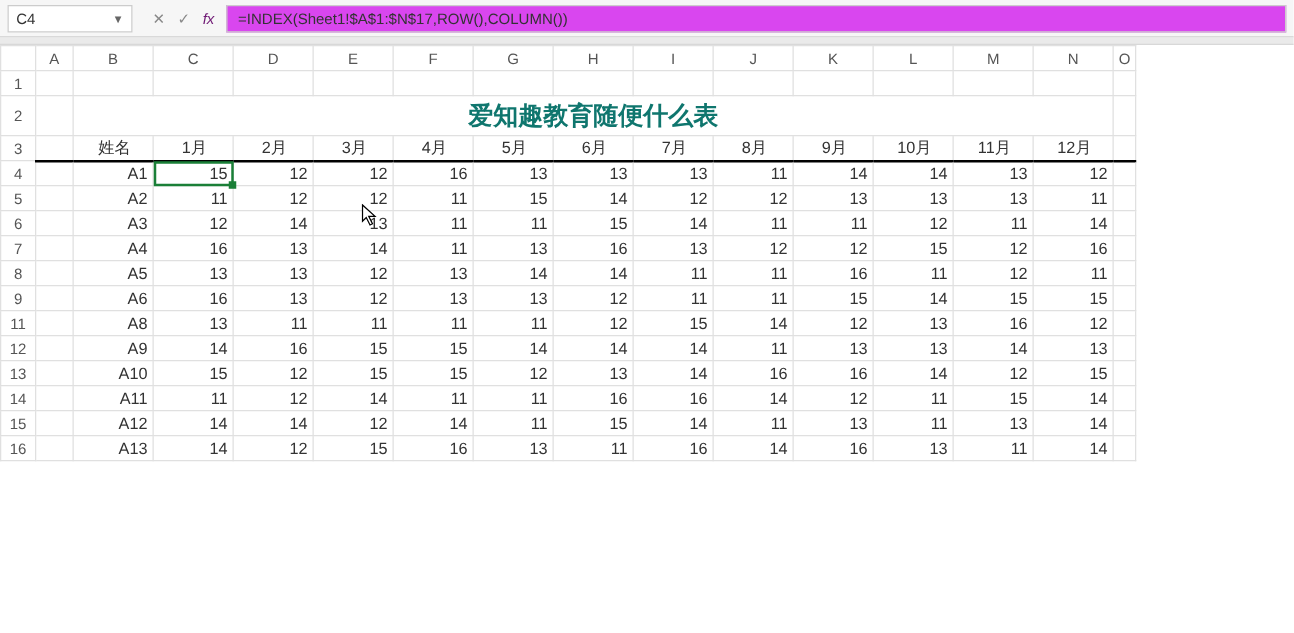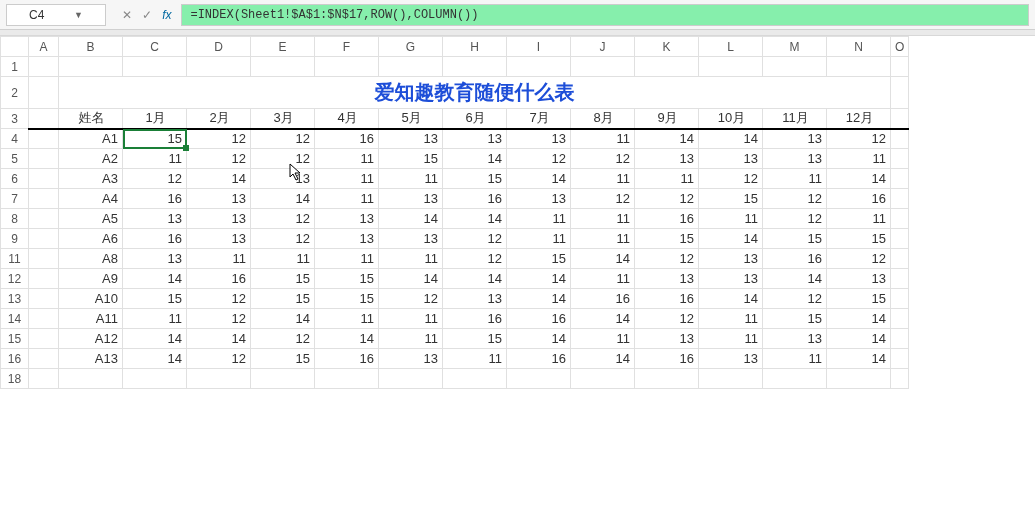--- a/index.html
+++ b/index.html
@@ -1,23 +1,23 @@
 <!DOCTYPE html>
 <html><head>
 <meta charset="utf-8">
 <style>
   * { margin: 0; padding: 0; box-sizing: border-box; }
   html, body { width: 1035px; height: 506px; font-family: "Segoe UI", Arial, sans-serif; font-size: 12px; background: #fff; color: #333; overflow: hidden; }
   
   .fbar { display: flex; align-items: center; height: 30px; border-bottom: 1px solid #d0d0d0; background: #f6f6f6; }
-  .name-box { display: flex; align-items: center; justify-content: space-between; width: 100px; height: 22px; margin: 0 6px; padding: 0 22px; background: #fff; border: 1px solid #ccc; font-size: 12px; }
+  .name-box { display: flex; align-items: center; justify-content: space-between; width: 100px; height: 22px; margin: 0 6px; padding: 0 6px; background: #fff; border: 1px solid #ccc; font-size: 12px; }
   .name-box .dd { color: #666; font-size: 9px; }
   .fbar-icons { display: flex; align-items: center; gap: 10px; padding: 0 10px; color: #888; }
-  .fbar-icons .fx { font-style: italic; color: #0369a1; }
-  .formula-input { flex: 1; height: 22px; margin-right: 6px; padding: 0 8px; background: #86efac; border: 1px solid #ccc; font-size: 12px; font-family: Liberation Mono, monospace; overflow: hidden; white-space: nowrap; display:flex; align-items:center;}
+  .fbar-icons .fx { font-style: italic; color: #701a75; }
+  .formula-input { flex: 1; height: 22px; margin-right: 6px; padding: 0 8px; background: #d946ef; border: 1px solid #ccc; font-size: 12px; font-family: Liberation Sans, sans-serif; overflow: hidden; white-space: nowrap; display:flex; align-items:center;}
   
   .gap { height: 6px; background: #eaeaea; border-bottom: 1px solid #d8d8d8;}
   
   .grid-wrap { position: relative; }
   table.grid { border-collapse: collapse; table-layout: fixed; }
   table.grid th, table.grid td { border: 1px solid #e0e0e0; height: 20px; padding: 0 4px; background: #fff; }
   
   th.colhdr { background: #f2f2f2; color: #555; font-weight: normal; font-size: 12px; text-align: center; height: 20px; border-bottom:1px solid #ccc; border-right:1px solid #d8d8d8;}
   th.rowhdr { background: #f2f2f2; color: #555; font-weight: normal; font-size: 12px; text-align: center; border-right:1px solid #ccc; border-bottom:1px solid #d8d8d8;}
   th.corner { background: #f2f2f2; width: 28px; border-right:1px solid #ccc; border-bottom:1px solid #ccc;}
@@ -27,21 +27,21 @@
   col.cN { width: 64px; }
   col.cO { width: 18px; }
   
   td.cell { font-size: 13px; }
   td.txt { text-align: right; padding-left: 6px;}
   td.num { text-align: right; padding-right: 6px;}
   
   tr.r1 td { height: 18px; }
   tr.r2 td { height: 32px; }
   
-  td.title { text-align:center; font-weight:700; font-size:20px; color:#1d4ed8; }
+  td.title { text-align:center; font-weight:700; font-size:20px; color:#0f766e; }
   
   tr.r3 td { font-size:13px; border-bottom: 2px solid #000; }
   tr.r3 td.n { text-align:center; padding-left:6px; }
   
   td.sel { outline: 2px solid #1a7f37; outline-offset:-2px; position: relative; }
   td.sel::after {
     content:""; position:absolute; right:-3px; bottom:-3px; width:6px; height:6px; background:#1a7f37;
   }
   
   .cursor { position:absolute; left: 289px; top: 127px; font-size:14px; color:#000; pointer-events:none;}
@@ -357,38 +357,20 @@
           <td class="cell num">13</td>
           <td class="cell num">11</td>
           <td class="cell num">16</td>
           <td class="cell num">14</td>
           <td class="cell num">16</td>
           <td class="cell num">13</td>
           <td class="cell num">11</td>
           <td class="cell num">14</td>
           <td class="cell"></td>
         </tr>
-        <tr>
-          <th class="rowhdr">18</th>
-          <td class="cell"></td>
-          <td class="cell"></td>
-          <td class="cell"></td>
-          <td class="cell"></td>
-          <td class="cell"></td>
-          <td class="cell"></td>
-          <td class="cell"></td>
-          <td class="cell"></td>
-          <td class="cell"></td>
-          <td class="cell"></td>
-          <td class="cell"></td>
-          <td class="cell"></td>
-          <td class="cell"></td>
-          <td class="cell"></td>
-          <td class="cell"></td>
-        </tr>
       </tbody>
 </table>
 <div class="cursor">
   <svg width="14" height="18" viewBox="0 0 14 18">
         <path d="M1 1 L1 14 L4 11 L7 17 L9 16 L6 10 L11 10 Z" fill="white" stroke="black" stroke-width="1"></path>
       </svg>
 </div>
 </div>
 
 </body></html>

